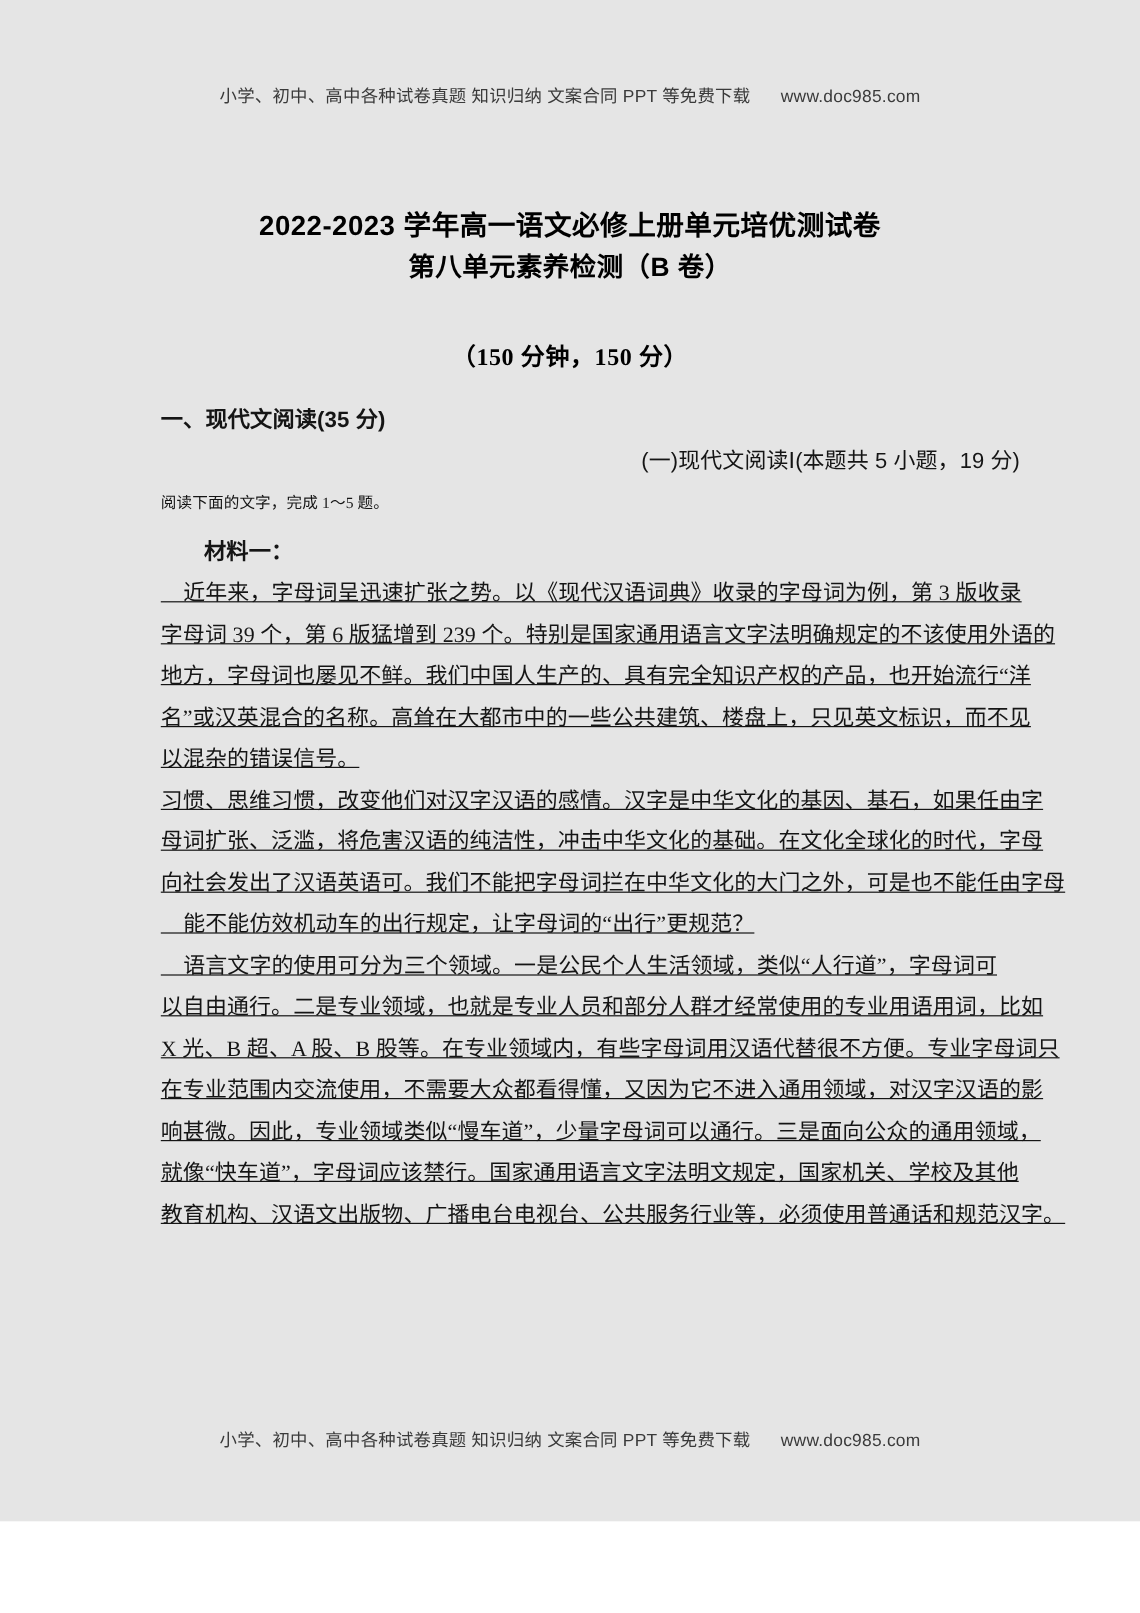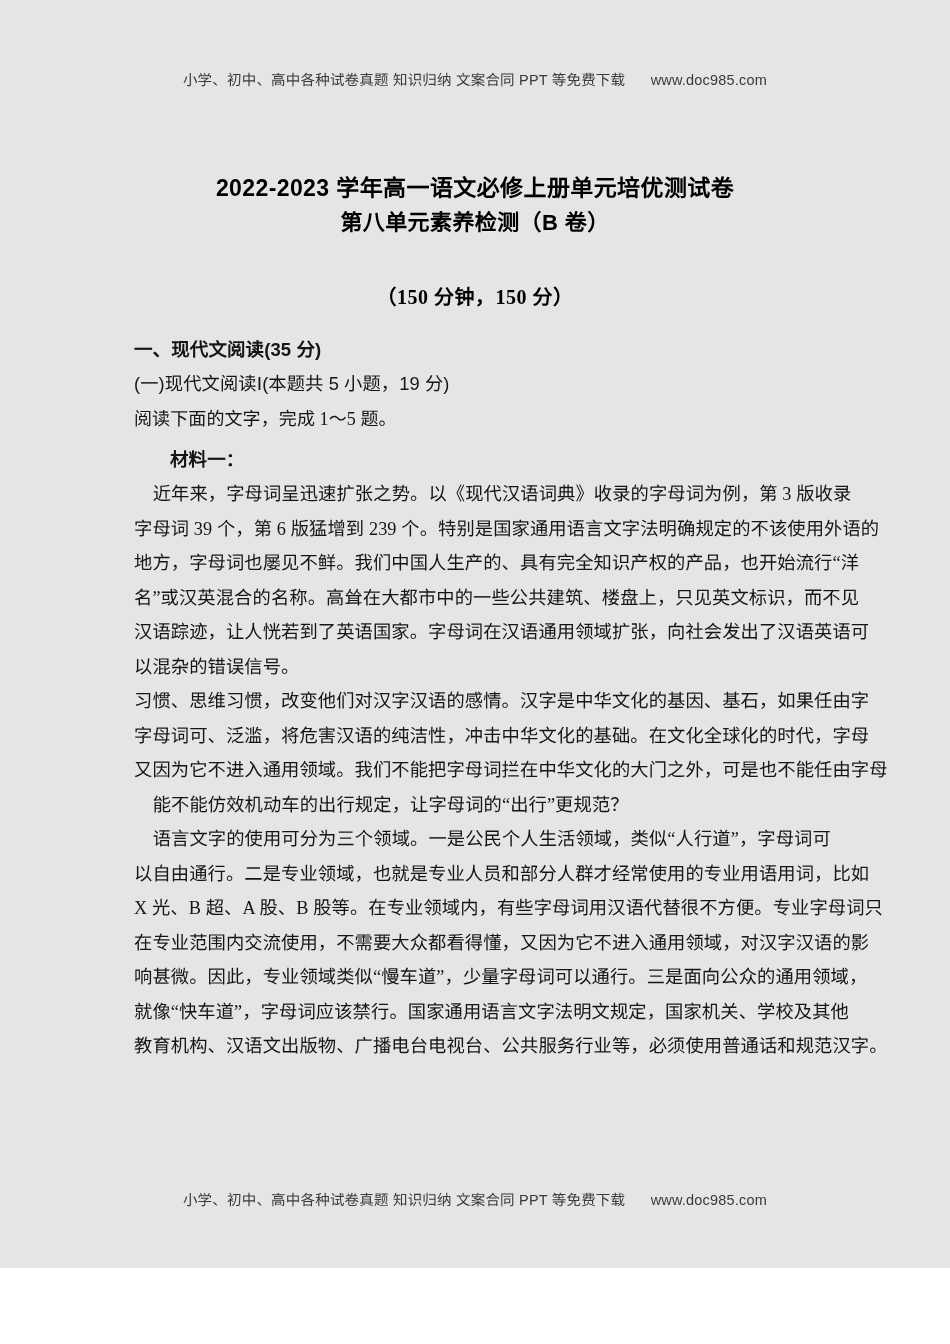--- a/index.html
+++ b/index.html
@@ -87,31 +87,33 @@
   .sec-head {
     font-family: "Liberation Sans", "DejaVu Sans", sans-serif;
     font-weight: bold;
     font-size: 18.5px;
     line-height: 34px;
   }
   .sub-head {
     font-family: "Liberation Sans", "DejaVu Sans", sans-serif;
     font-size: 18.3px;
     line-height: 34px;
+    text-align: right;
   }
   .instruct {
-    font-size: 18px;
+    font-size: 13px;
     line-height: 36px;
   }
   
   .para {
     margin: 0;
   }
   .para .line {
     line-height: 34.5px;
+    text-decoration: underline;
   }
   .gap-sm { height: 6px; }
 </style>
 </head>
 <body>
 
 <div class="page">
 
   <div class="running running-head">小学、初中、高中各种试卷真题 知识归纳 文案合同 PPT 等免费下载      www.doc985.com</div>
 
@@ -131,28 +133,27 @@
 
     <div class="gap-sm"></div>
 
     <div class="line sec-head" style="text-indent:36px;">材料一：</div>
 
     <div class="para">
       <div class="line">    近年来，字母词呈迅速扩张之势。以《现代汉语词典》收录的字母词为例，第 3 版收录</div>
       <div class="line">字母词 39 个，第 6 版猛增到 239 个。特别是国家通用语言文字法明确规定的不该使用外语的</div>
       <div class="line">地方，字母词也屡见不鲜。我们中国人生产的、具有完全知识产权的产品，也开始流行“洋</div>
       <div class="line">名”或汉英混合的名称。高耸在大都市中的一些公共建筑、楼盘上，只见英文标识，而不见</div>
-      <div class="line">汉语踪迹，让人恍若到了英语国家。字母词在汉语通用领域扩张，向社会发出了汉语英语可</div>
       <div class="line">以混杂的错误信号。</div>
     </div>
 
     <div class="para">
       <div class="line">习惯、思维习惯，改变他们对汉字汉语的感情。汉字是中华文化的基因、基石，如果任由字</div>
-      <div class="line">字母词可、泛滥，将危害汉语的纯洁性，冲击中华文化的基础。在文化全球化的时代，字母</div>
-      <div class="line">又因为它不进入通用领域。我们不能把字母词拦在中华文化的大门之外，可是也不能任由字母</div>
+      <div class="line">母词扩张、泛滥，将危害汉语的纯洁性，冲击中华文化的基础。在文化全球化的时代，字母</div>
+      <div class="line">向社会发出了汉语英语可。我们不能把字母词拦在中华文化的大门之外，可是也不能任由字母</div>
     </div>
 
     <div class="para">
       <div class="line">    能不能仿效机动车的出行规定，让字母词的“出行”更规范？</div>
     </div>
 
     <div class="para">
       <div class="line">    语言文字的使用可分为三个领域。一是公民个人生活领域，类似“人行道”，字母词可</div>
       <div class="line">以自由通行。二是专业领域，也就是专业人员和部分人群才经常使用的专业用语用词，比如</div>
       <div class="line">X 光、B 超、A 股、B 股等。在专业领域内，有些字母词用汉语代替很不方便。专业字母词只</div>

